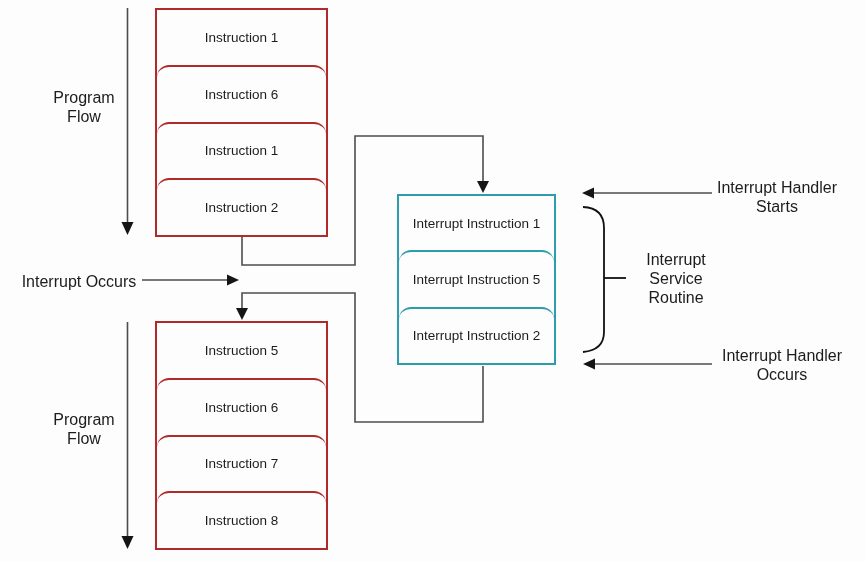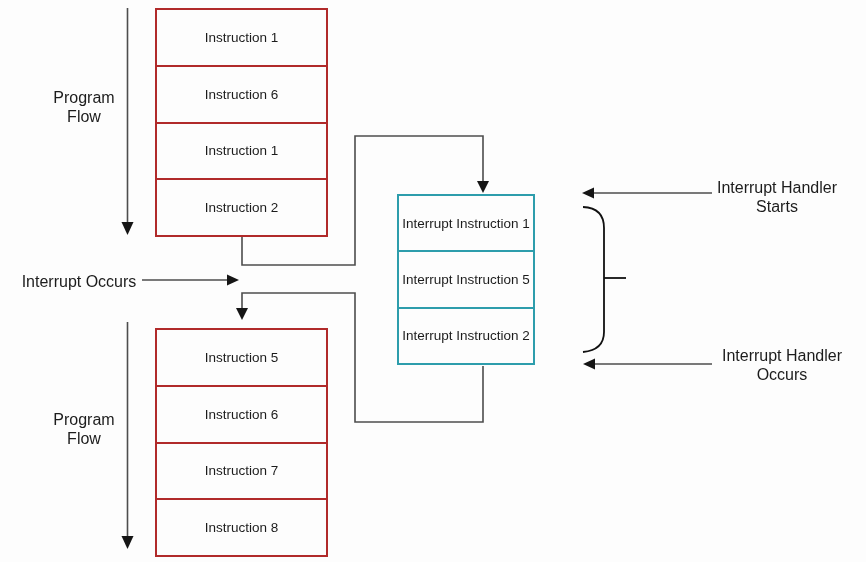--- a/index.html
+++ b/index.html
@@ -37,20 +37,21 @@
     box-sizing:border-box;
   }
   .stack.isr{border-color:var(--isr-box-border);}
   .cell{
     flex:1;
     display:flex;align-items:center;justify-content:center;
     font-size:13.5px;
     border-top:2px solid var(--instruction-box-border);
     box-sizing:border-box;
     white-space:nowrap;
+    border-radius:12px;
   }
   .cell:first-child{border-top:none;}
   .stack.isr .cell{border-top-color:var(--isr-box-border);}
   .label{
     position:absolute;
     font-size:16px;
     line-height:19px;
     text-align:center;
     white-space:nowrap;
   }
@@ -103,28 +104,28 @@
     </g>
   </svg>
 
   <div class="stack" style="left:155px;top:8px;width:173px;height:229px;">
     <div class="cell">Instruction 1</div>
     <div class="cell">Instruction 6</div>
     <div class="cell">Instruction 1</div>
     <div class="cell">Instruction 2</div>
   </div>
 
-  <div class="stack" style="left:155px;top:328px;width:173px;height:229px;">
+  <div class="stack" style="left:155px;top:321px;width:173px;height:229px;">
     <div class="cell">Instruction 5</div>
     <div class="cell">Instruction 6</div>
     <div class="cell">Instruction 7</div>
     <div class="cell">Instruction 8</div>
   </div>
 
-  <div class="stack isr" style="left:397px;top:194px;width:138px;height:171px;">
+  <div class="stack isr" style="left:397px;top:194px;width:159px;height:171px;">
     <div class="cell">Interrupt Instruction 1</div>
     <div class="cell">Interrupt Instruction 5</div>
     <div class="cell">Interrupt Instruction 2</div>
   </div>
 
   <div class="label" style="left:34px;top:88px;width:100px;">
     <div>Program</div>
     <div>Flow</div>
   </div>
 
@@ -138,14 +139,19 @@
   <div class="label" style="left:697px;top:178px;width:160px;">
     <div>Interrupt Handler</div>
     <div>Starts</div>
   </div>
 
   <div class="label" style="left:702px;top:346px;width:160px;">
     <div>Interrupt Handler</div>
     <div>Occurs</div>
   </div>
 
+  <div class="label" style="left:626px;top:250px;width:100px;">
+    <div>Interrupt</div>
+    <div>Service</div>
+    <div>Routine</div>
+  </div>
 
 </div>
 
 </body></html>

